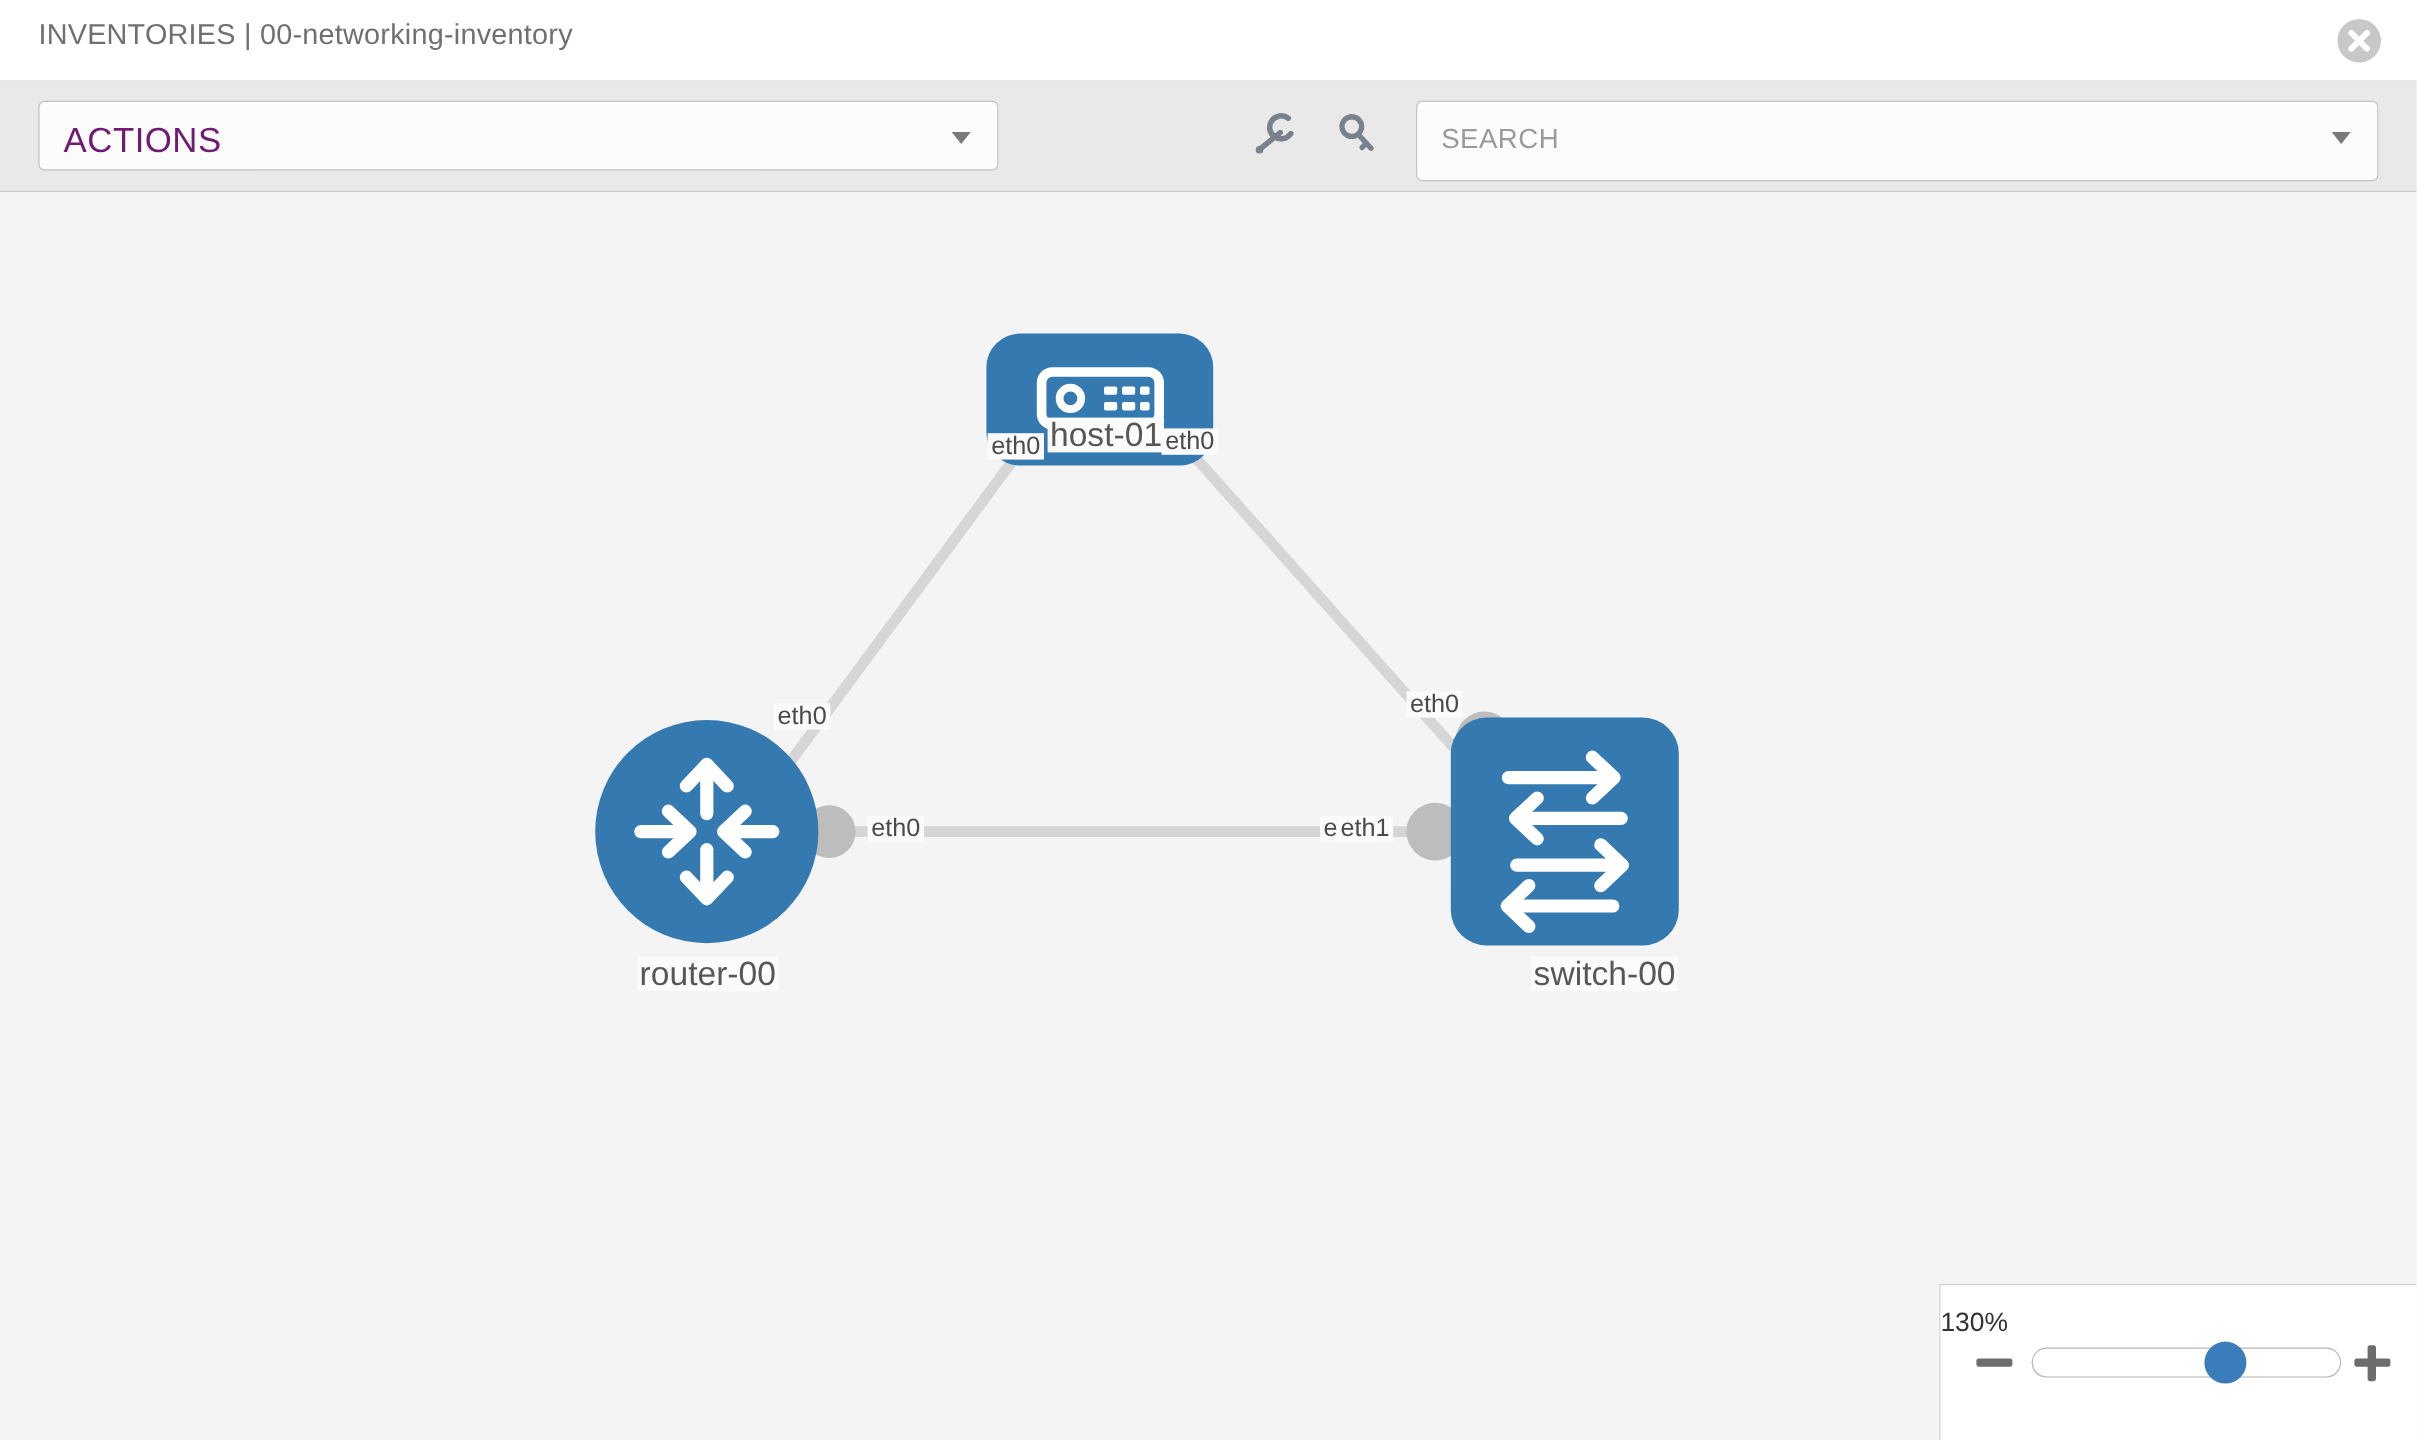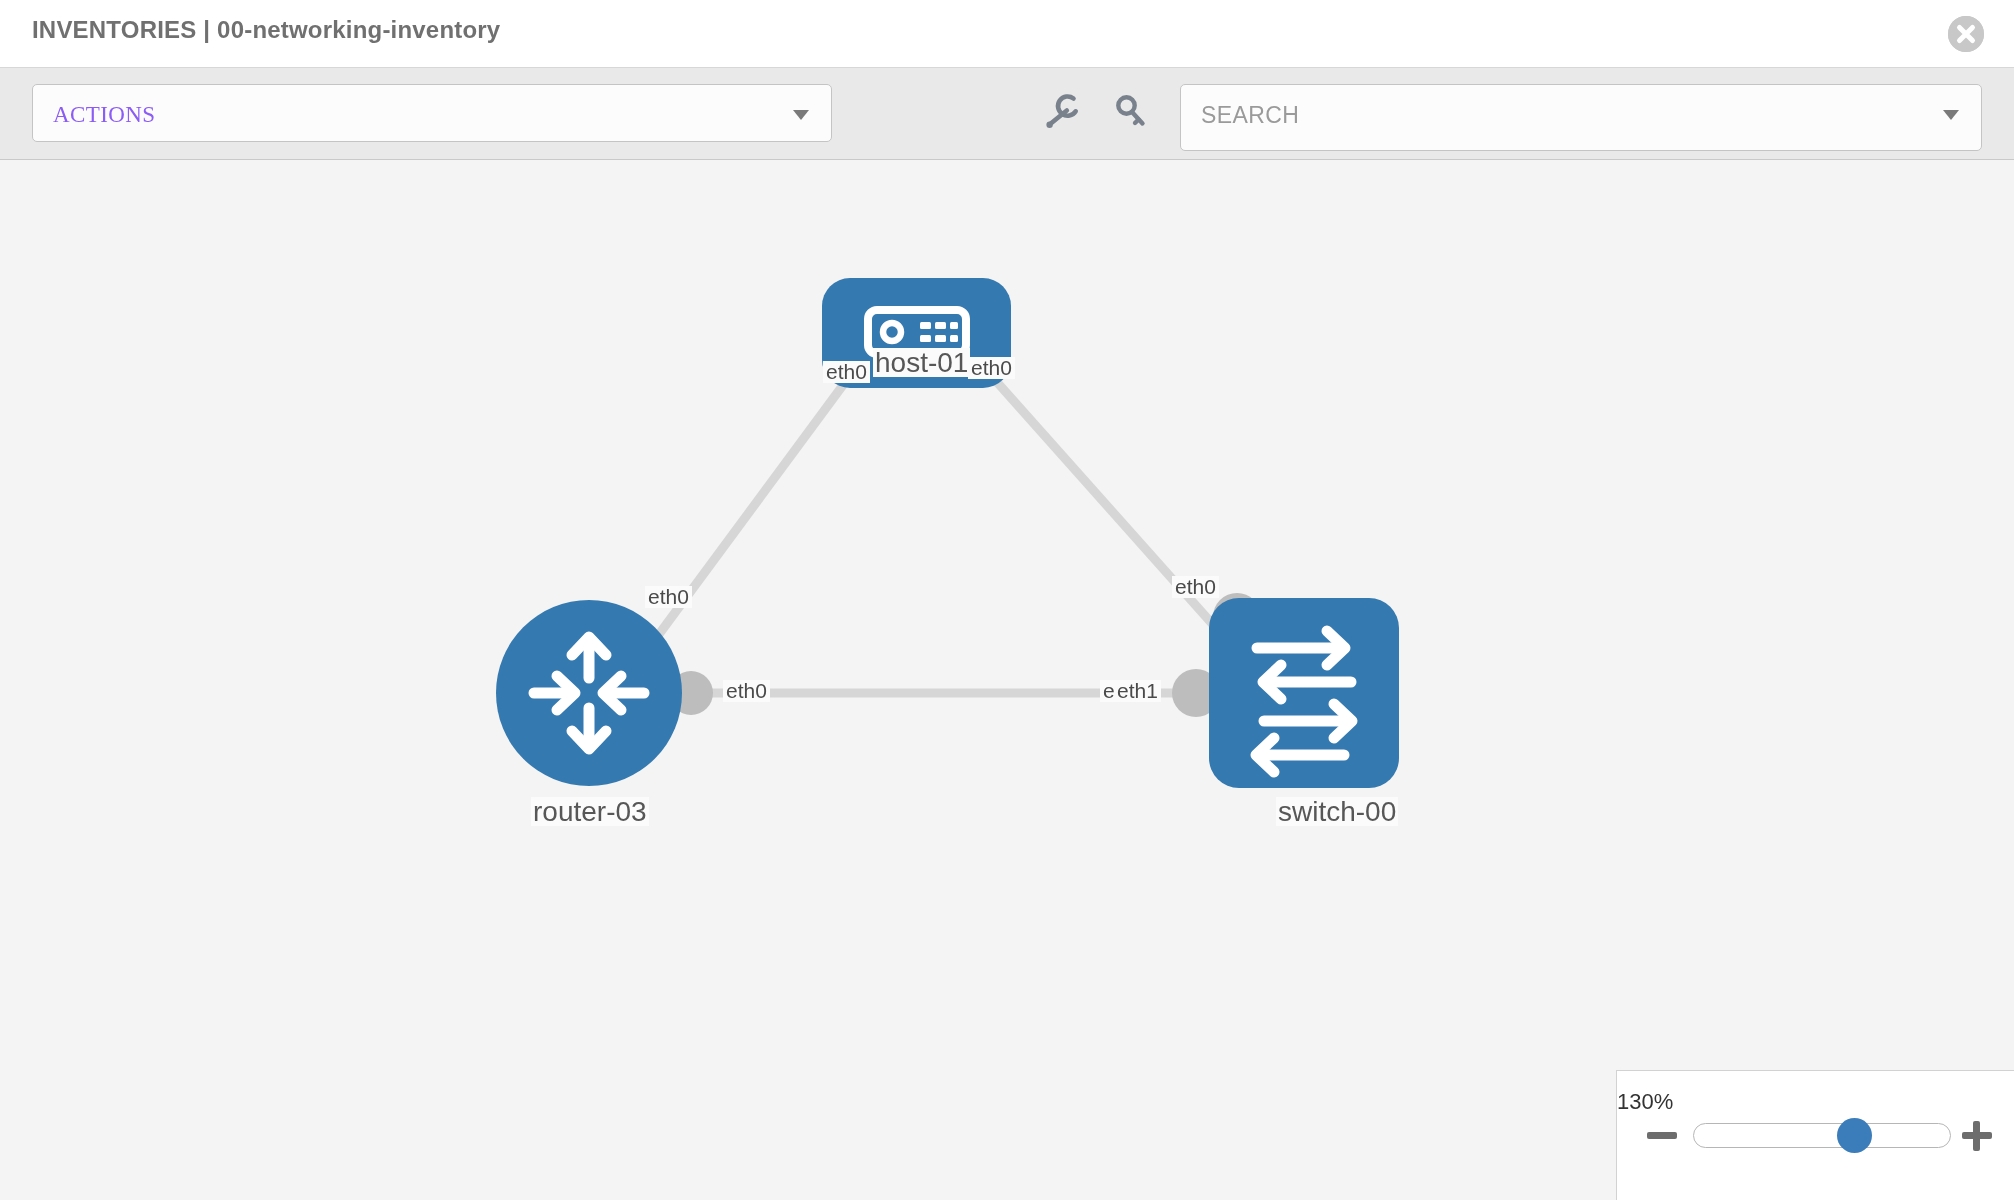--- a/index.html
+++ b/index.html
@@ -26,21 +26,21 @@
     width: 2014px;
     height: 68px;
     background: #ffffff;
     border-bottom: 1px solid #d7d7d7;
   }
   .page-title {
     position: absolute;
     left: 32px;
     top: 16px;
     font-size: 24px;
-    font-weight: bold;
+    font-weight: normal;
     color: #707070;
     letter-spacing: 0.2px;
     white-space: nowrap;
   }
   .close-btn {
     position: absolute;
     right: 30px;
     top: 16px;
     width: 36px;
     height: 36px;
@@ -67,24 +67,23 @@
     height: 58px;
     background: #fcfcfc;
     border: 1px solid #c4c4c4;
     border-radius: 5px;
     cursor: pointer;
   }
   .actions-select .label {
     position: absolute;
     left: 20px;
     top: 17px;
-    font-size: 23px;
-    color: #8b5cf6;
+    font-size: 29px;
+    color: #701a75;
     letter-spacing: 0.4px;
-    font-family: Liberation Serif, serif;
   }
   .caret {
     position: absolute;
     right: 22px;
     top: 25px;
     width: 0; height: 0;
     border-left: 8px solid transparent;
     border-right: 8px solid transparent;
     border-top: 10px solid #7a7a7a;
   }
@@ -333,21 +332,21 @@
           <path d="M1264 561 L1351 561"></path>
           <path d="M1334 544 L1352 561 L1334 578"></path>
 
           <path d="M1344 595 L1257 595"></path>
           <path d="M1274 578 L1256 595 L1274 612"></path>
         </g>
       </g>
     </svg>
 
     <div class="node-label" style="left:873px; top:188px;">host-01</div>
-    <div class="node-label" style="left:531px; top:637px;">router-03</div>
+    <div class="node-label" style="left:531px; top:637px;">router-00</div>
     <div class="node-label" style="left:1276px; top:637px;">switch-00</div>
 
     <div class="edge-label" style="left:823px; top:201px;">eth0</div>
     <div class="edge-label" style="left:968px; top:197px;">eth0</div>
 
     <div class="edge-label" style="left:645px; top:426px;">eth0</div>
     <div class="edge-label" style="left:1172px; top:416px;">eth0</div>
 
     <div class="edge-label" style="left:723px; top:520px;">eth0</div>
     <div class="edge-label" style="left:1100px; top:520px;">eth0</div>

